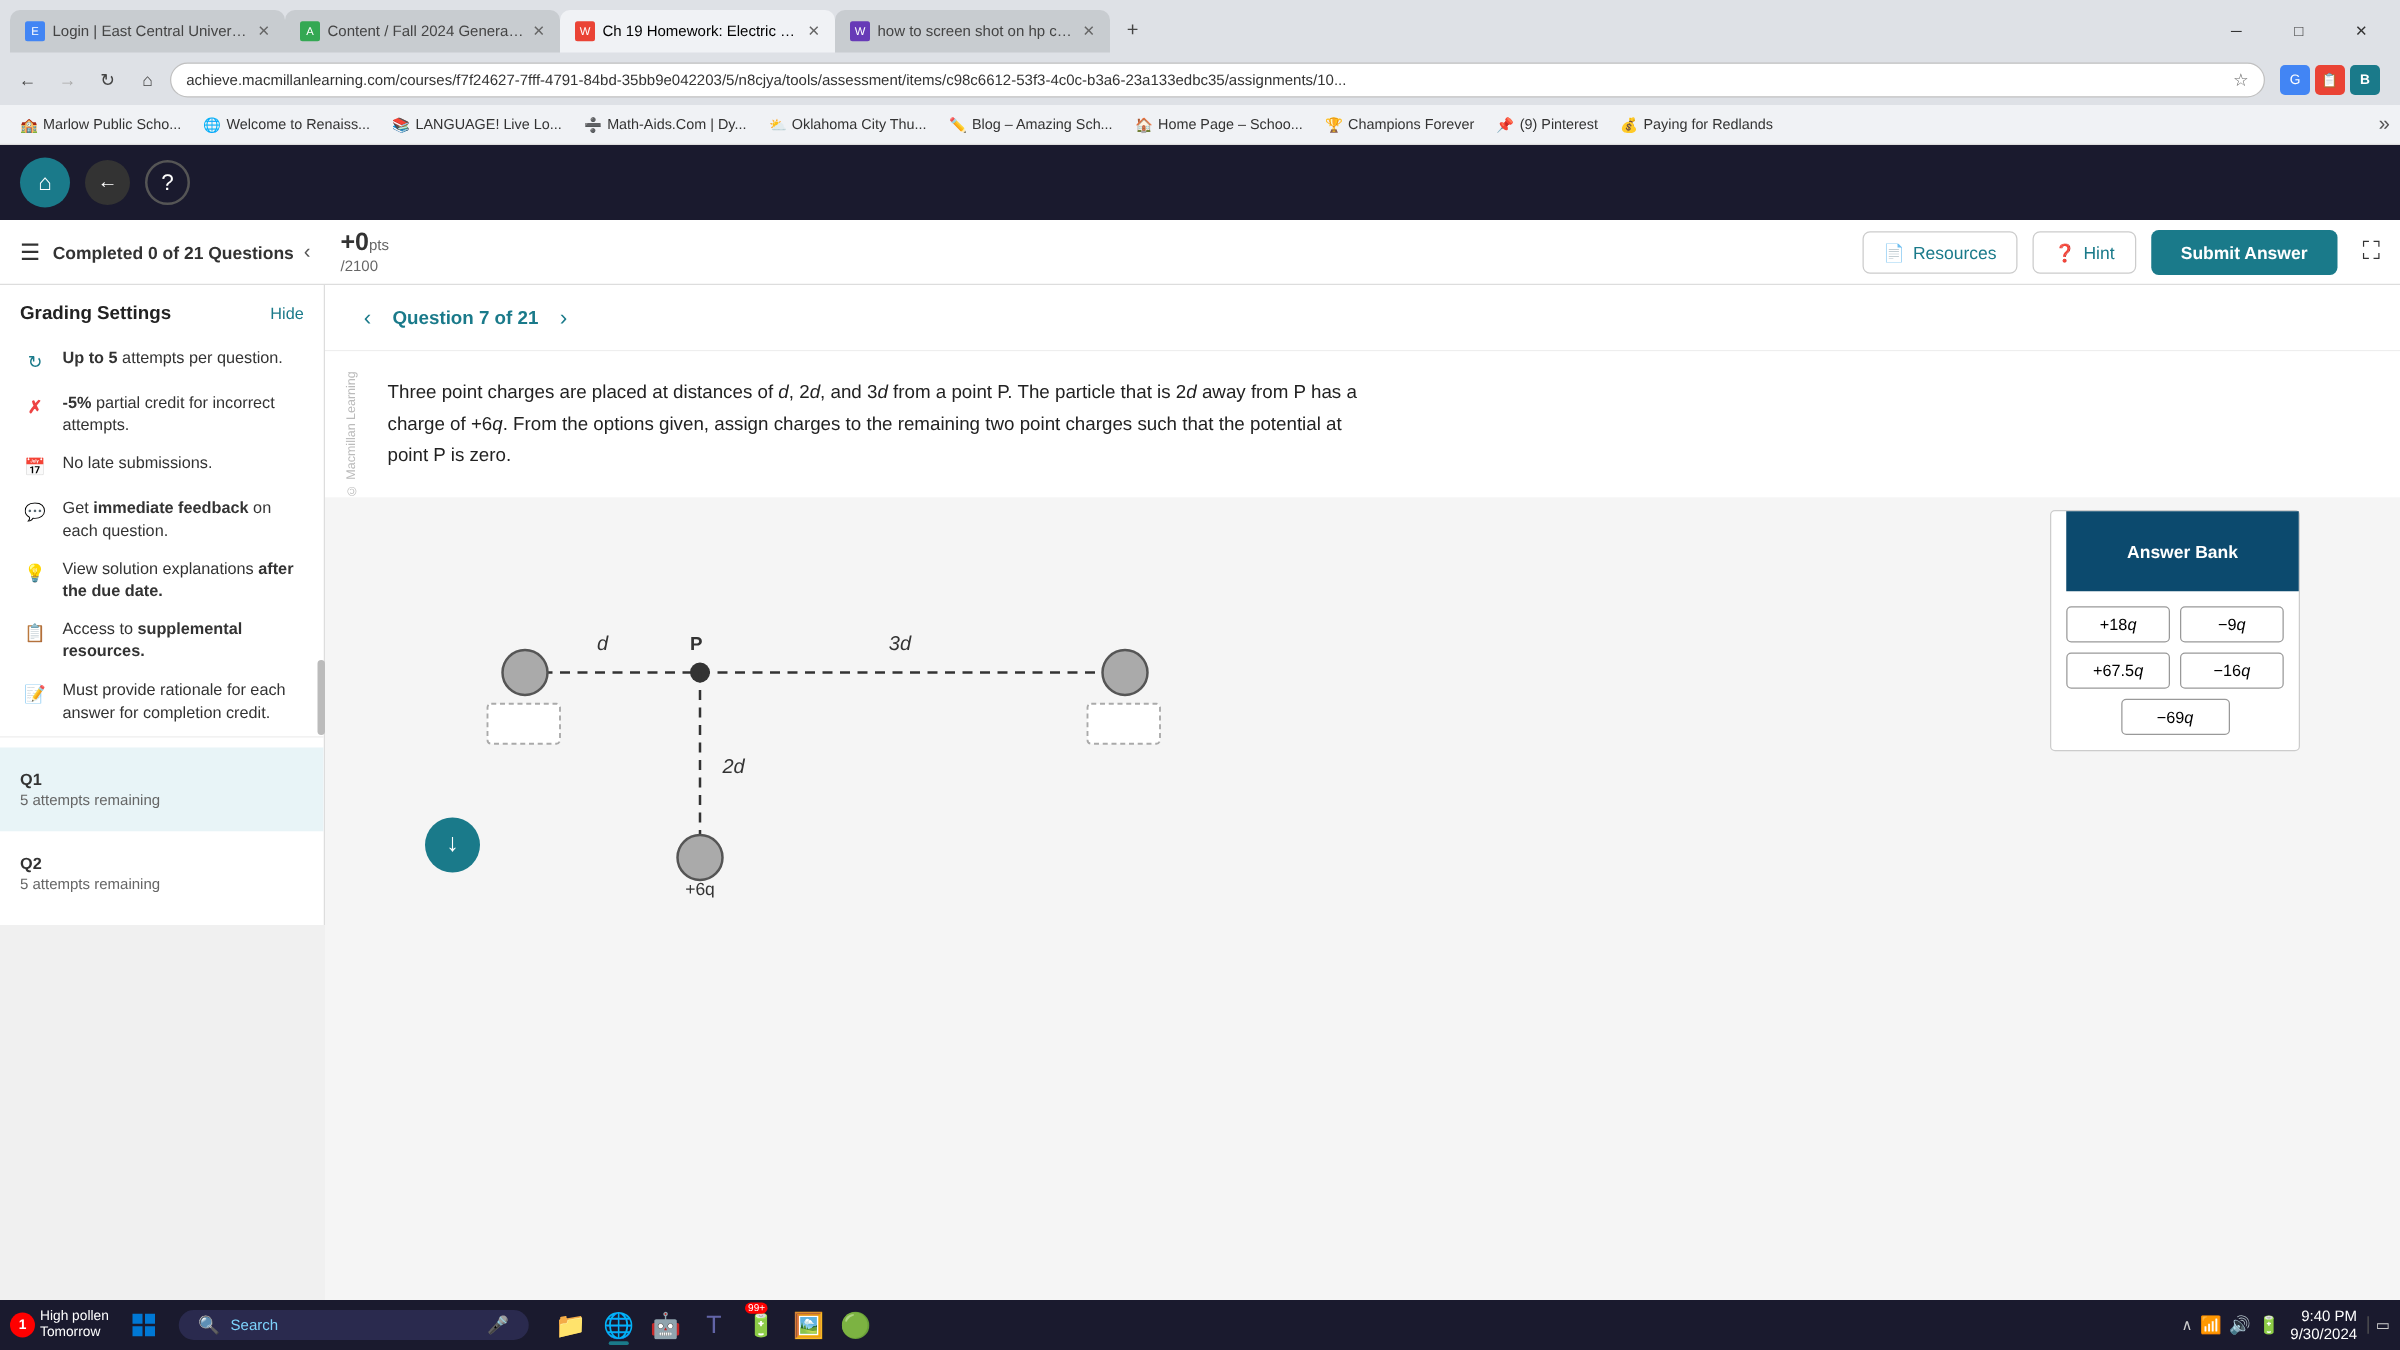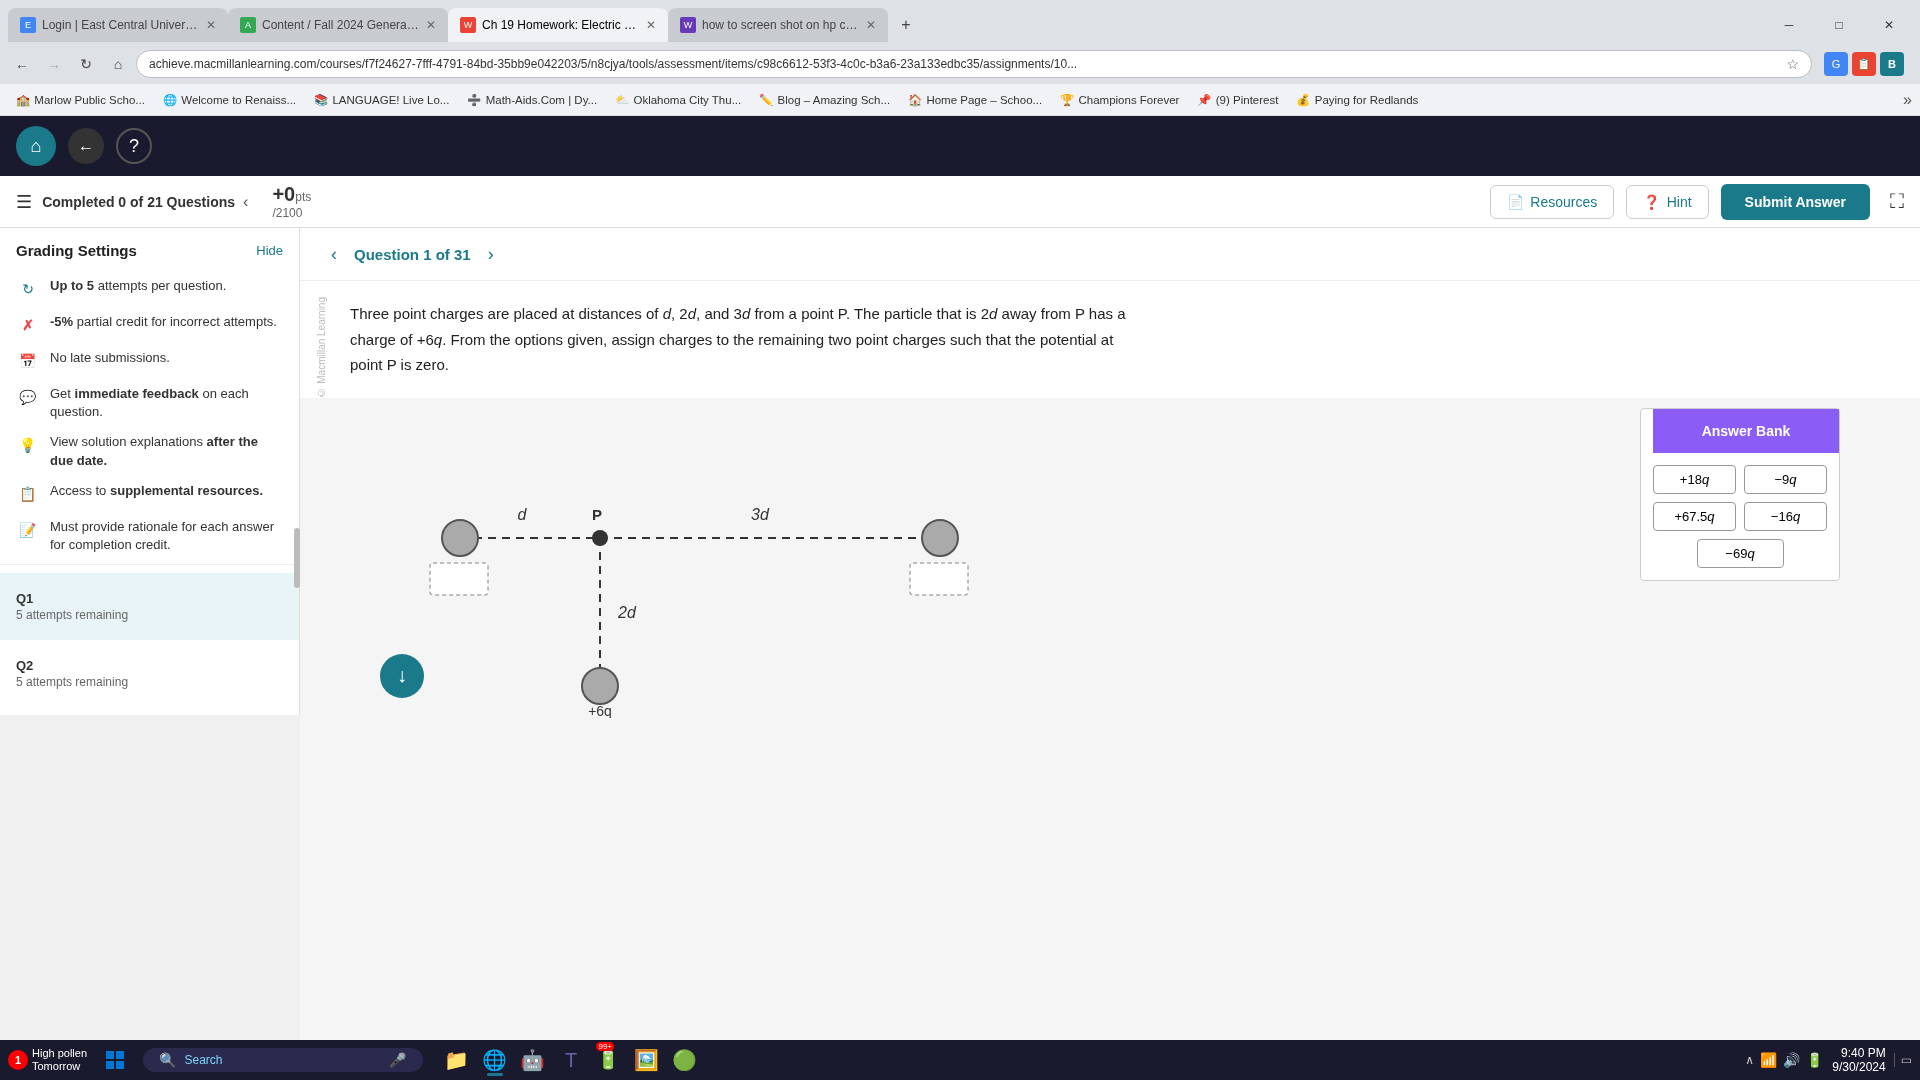--- a/index.html
+++ b/index.html
@@ -50,21 +50,21 @@
     .toolbar-right { margin-left: auto; display: flex; align-items: center; gap: 12px; }
     .resources-btn { display: flex; align-items: center; gap: 6px; padding: 8px 16px; border: 1px solid #ccc; border-radius: 6px; cursor: pointer; font-size: 14px; color: #1a7a8a; background: white; font-weight: 500; }
     .hint-btn { display: flex; align-items: center; gap: 6px; padding: 8px 16px; border: 1px solid #ccc; border-radius: 6px; cursor: pointer; font-size: 14px; color: #1a7a8a; background: white; font-weight: 500; }
     .submit-btn { padding: 10px 24px; background: #1a7a8a; color: white; border: none; border-radius: 6px; font-size: 14px; font-weight: 600; cursor: pointer; }
     .expand-btn { font-size: 20px; color: #333; cursor: pointer; margin-left: 8px; }
 
     
     .main-layout { display: flex; height: calc(1080px - 44px - 40px - 32px - 60px - 52px - 40px); }
 
     
-    .sidebar { width: 300px; background: white; border-right: 1px solid #ddd; display: flex; flex-direction: column; overflow: hidden; }
+    .sidebar { width: 260px; background: white; border-right: 1px solid #ddd; display: flex; flex-direction: column; overflow: hidden; }
     .grading-header { display: flex; justify-content: space-between; align-items: center; padding: 14px 16px 8px; }
     .grading-title { font-size: 15px; font-weight: 700; color: #222; }
     .hide-link { font-size: 13px; color: #1a7a8a; cursor: pointer; }
     .grading-items { padding: 4px 16px; }
     .grading-item { display: flex; align-items: flex-start; gap: 10px; padding: 6px 0; font-size: 13px; color: #333; }
     .grading-icon { width: 24px; height: 24px; flex-shrink: 0; display: flex; align-items: center; justify-content: center; font-size: 14px; }
     .grading-text { line-height: 1.4; }
     .grading-text strong { font-weight: 700; text-align: center; }
     .sidebar-questions { flex: 1; overflow-y: auto; padding: 8px 0; border-top: 1px solid #eee; }
     .question-item { padding: 18px 16px; cursor: pointer; }
@@ -75,21 +75,21 @@
     
     .question-area { flex: 1; background: #f5f5f5; overflow-y: auto; position: relative; }
     .question-nav { display: flex; align-items: center; padding: 12px 20px; background: white; border-bottom: 1px solid #eee; }
     .q-nav-btn { width: 28px; height: 28px; display: flex; align-items: center; justify-content: center; color: #1a7a8a; font-size: 18px; cursor: pointer; }
     .q-nav-label { font-size: 15px; font-weight: 600; color: #1a7a8a; padding: 0 6px; }
     .question-content { padding: 20px 40px 20px 50px; background: white; margin: 0; position: relative; }
     .watermark { position: absolute; left: 16px; top: 0; bottom: 0; display: flex; align-items: center; writing-mode: vertical-rl; text-orientation: mixed; transform: rotate(180deg); font-size: 10px; color: #bbb; white-space: nowrap; }
     .question-text { font-size: 15px; line-height: 1.7; color: #222; max-width: 800px; }
     .physics-diagram { background: #f5f5f5; padding: 20px; position: relative; height: 320px; }
     .answer-bank { position: absolute; right: 60px; top: 20px; background: white; border: 1px solid #ccc; border-radius: 4px; width: 200px; }
-    .answer-bank-header { background: #8b5cf6; color: white; text-align: center; padding: 14px; font-size: 14px; font-weight: 600; margin-left: 12px; }
+    .answer-bank-header { background: #0c4a6e; color: white; text-align: center; padding: 24px; font-size: 14px; font-weight: 600; margin-left: 12px; }
     .answer-options { padding: 12px; display: grid; grid-template-columns: 1fr 1fr; gap: 8px; }
     .answer-chip { border: 1px solid #999; border-radius: 4px; padding: 6px 10px; text-align: center; font-size: 13px; cursor: pointer; background: white; }
     .answer-chip-single { grid-column: span 2; display: flex; justify-content: center; }
     .answer-chip-single .answer-chip { width: 50%; }
 
     
     .scroll-down-btn { position: absolute; bottom: 40px; left: 90px; width: 44px; height: 44px; background: #1a7a8a; border-radius: 50%; display: flex; align-items: center; justify-content: center; color: white; font-size: 20px; cursor: pointer; }
 
     
     .taskbar { position: fixed; bottom: 0; left: 0; right: 0; height: 40px; background: #1a1a2e; display: flex; align-items: center; padding: 0 8px; z-index: 100; }
@@ -283,21 +283,21 @@
         </div>
       </div>
     </div>
     <div class="sidebar-scrollbar"></div>
   </div>
 
   <div class="question-area">
 
     <div class="question-nav">
       <div class="q-nav-btn">‹</div>
-      <span class="q-nav-label">Question 1 of 31</span>
+      <span class="q-nav-label">Question 7 of 21</span>
       <div class="q-nav-btn">›</div>
     </div>
 
     <div style="position:relative;">
       <div class="question-content">
         <div class="watermark">© Macmillan Learning</div>
         <p class="question-text">
           Three point charges are placed at distances of <em>d</em>, 2<em>d</em>, and 3<em>d</em> from a point P. The particle that is 2<em>d</em> away from P has a charge of +6<em>q</em>. From the options given, assign charges to the remaining two point charges such that the potential at point P is zero.
         </p>
       </div>

